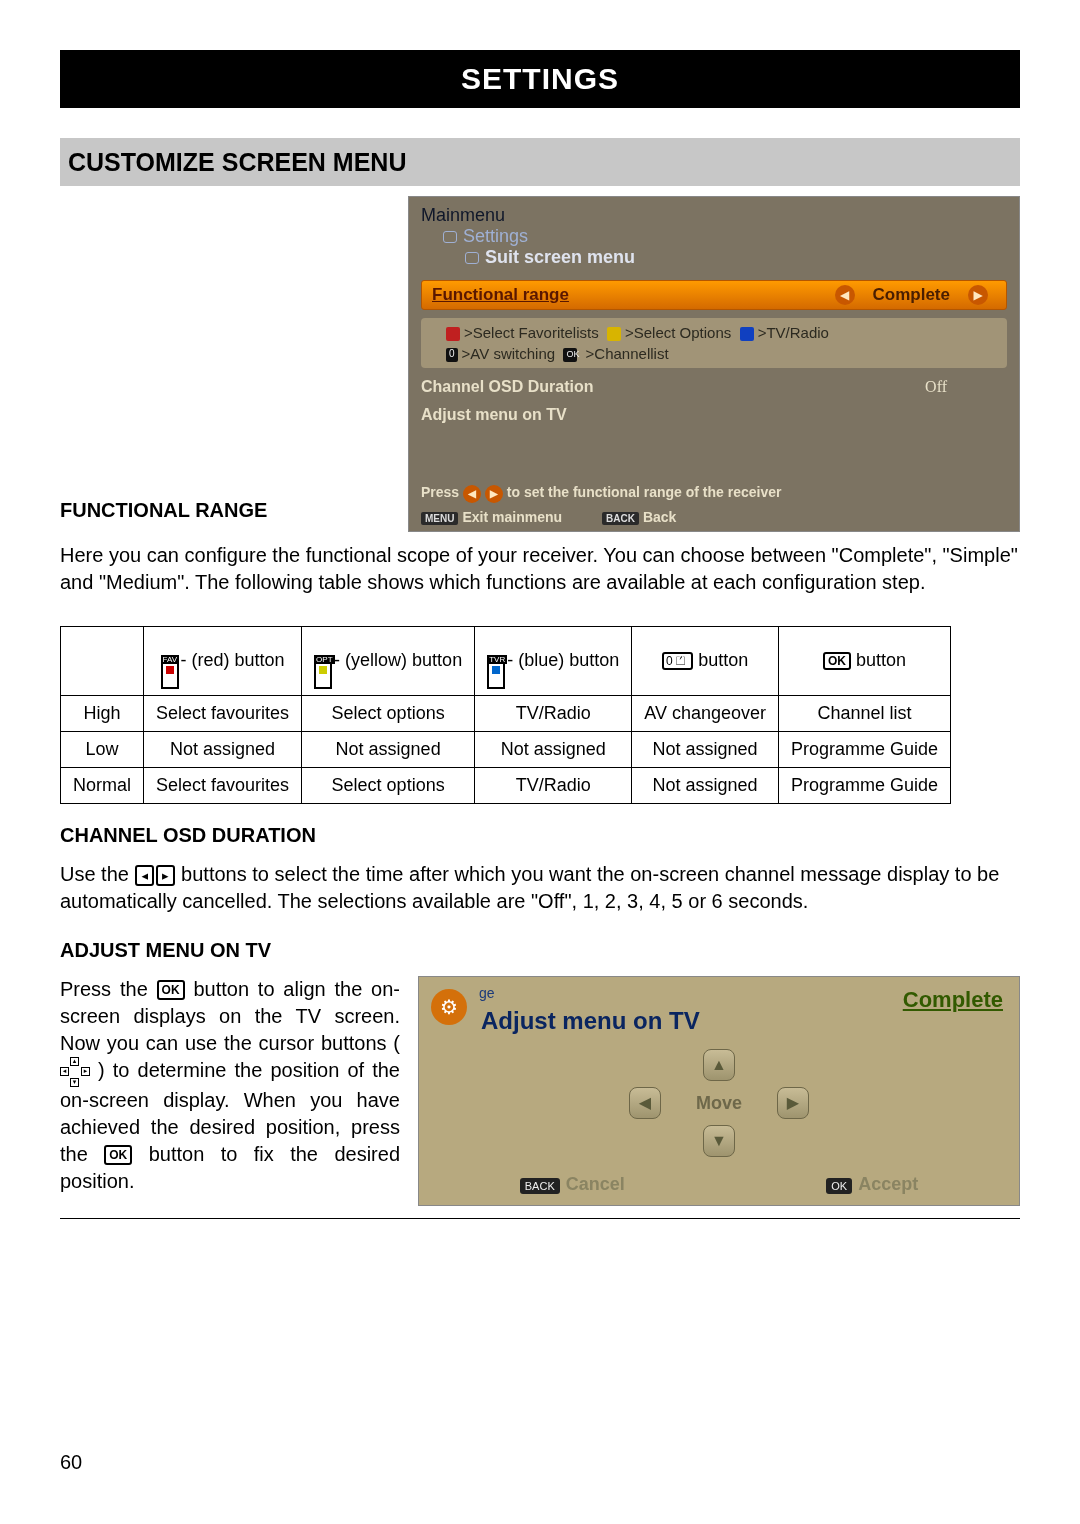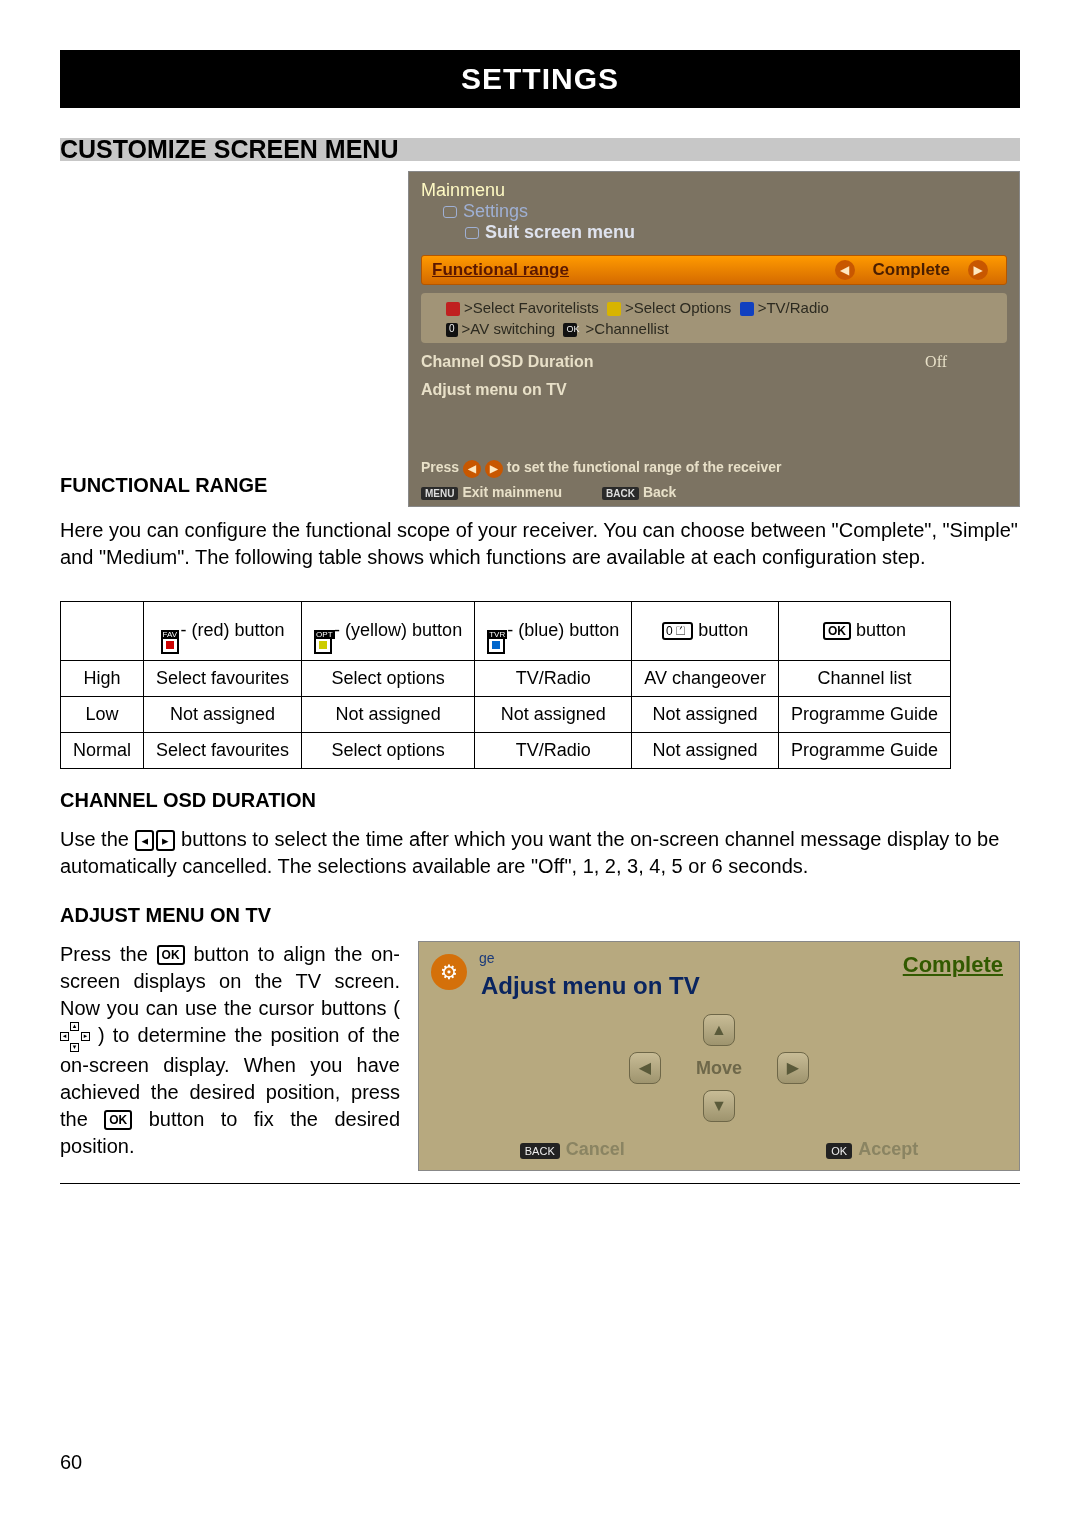--- a/index.html
+++ b/index.html
@@ -23,24 +23,24 @@
     margin-bottom: 30px;
   }
   .title-bar .title-text {
     color: #fff;
     font-weight: bold;
     font-size: 30px;
     letter-spacing: 1px;
   }
   .section-bar {
     background: #c7c7c7;
-    height: 23px;
+    height: 48px;
     display: flex;
     align-items: center;
-    padding-left: 0;
+    padding-left: 8px;
     margin-bottom: 10px;
   }
   .section-bar .text {
     font-weight: bold;
     font-size: 25px;
   }
   .row {
     display: flex;
     gap: 18px;
     margin-bottom: 10px;
@@ -70,21 +70,21 @@
     background: #7c7362;
     color: #ece6d3;
     font-family: Arial, sans-serif;
     position: relative;
     padding: 8px 12px 6px 12px;
   }
   .tvshot .crumb {
     font-size: 18px;
     color: #cfd8ea;
   }
-  .tvshot .crumb .l1 { color: #fef9c3; }
+  .tvshot .crumb .l1 { color: #0f172a; }
   .tvshot .crumb .l2 { padding-left: 22px; color: #9fb0d4; }
   .tvshot .crumb .l3 { padding-left: 44px; font-weight: bold; color: #dfe3ee; }
   .tvshot .ret-arrow { display:inline-block; width:14px; height:12px; border:1px solid #9fb0d4; border-radius:3px; margin-right:6px; position:relative; top:1px;}
   .tvshot-sel {
     margin-top: 12px;
     background: linear-gradient(#ff9a00, #d46a00);
     border-radius: 3px;
     padding: 4px 10px;
     display: flex;
     align-items: center;
@@ -139,21 +139,21 @@
     font-size: 18px;
   }
   table.btn-table td, table.btn-table th {
     border: 1px solid #000;
     padding: 6px 12px;
     text-align: center;
     height: 36px;
   }
   table.btn-table th { font-weight: normal; }
   .rc-icon {
-    display:inline-block; width:18px; height:18px; border:2px solid #000; vertical-align:middle; margin-right:2px; position:relative;margin-top:28px;
+    display:inline-block; width:18px; height:28px; border:2px solid #000; vertical-align:middle; margin-right:2px; position:relative;margin-top:28px;
   }
   .rc-icon .dot { position:absolute; left:3px; top:3px; width:8px; height:8px; }
   .rc-icon .dot.red { background:#c00; }
   .rc-icon .dot.yellow { background:#cc0; }
   .rc-icon .dot.blue { background:#06c; }
   .rc-icon .tag { position:absolute; top:-8px; left:-2px; font-size:8px; background:#000; color:#fff; padding:0 2px;}
   .rc-zero-icon {
     display:inline-block; border:2px solid #000; border-radius:3px; padding:0 6px 0 2px; font-size:12px; vertical-align:middle;
   }
   .rc-ok-icon {

